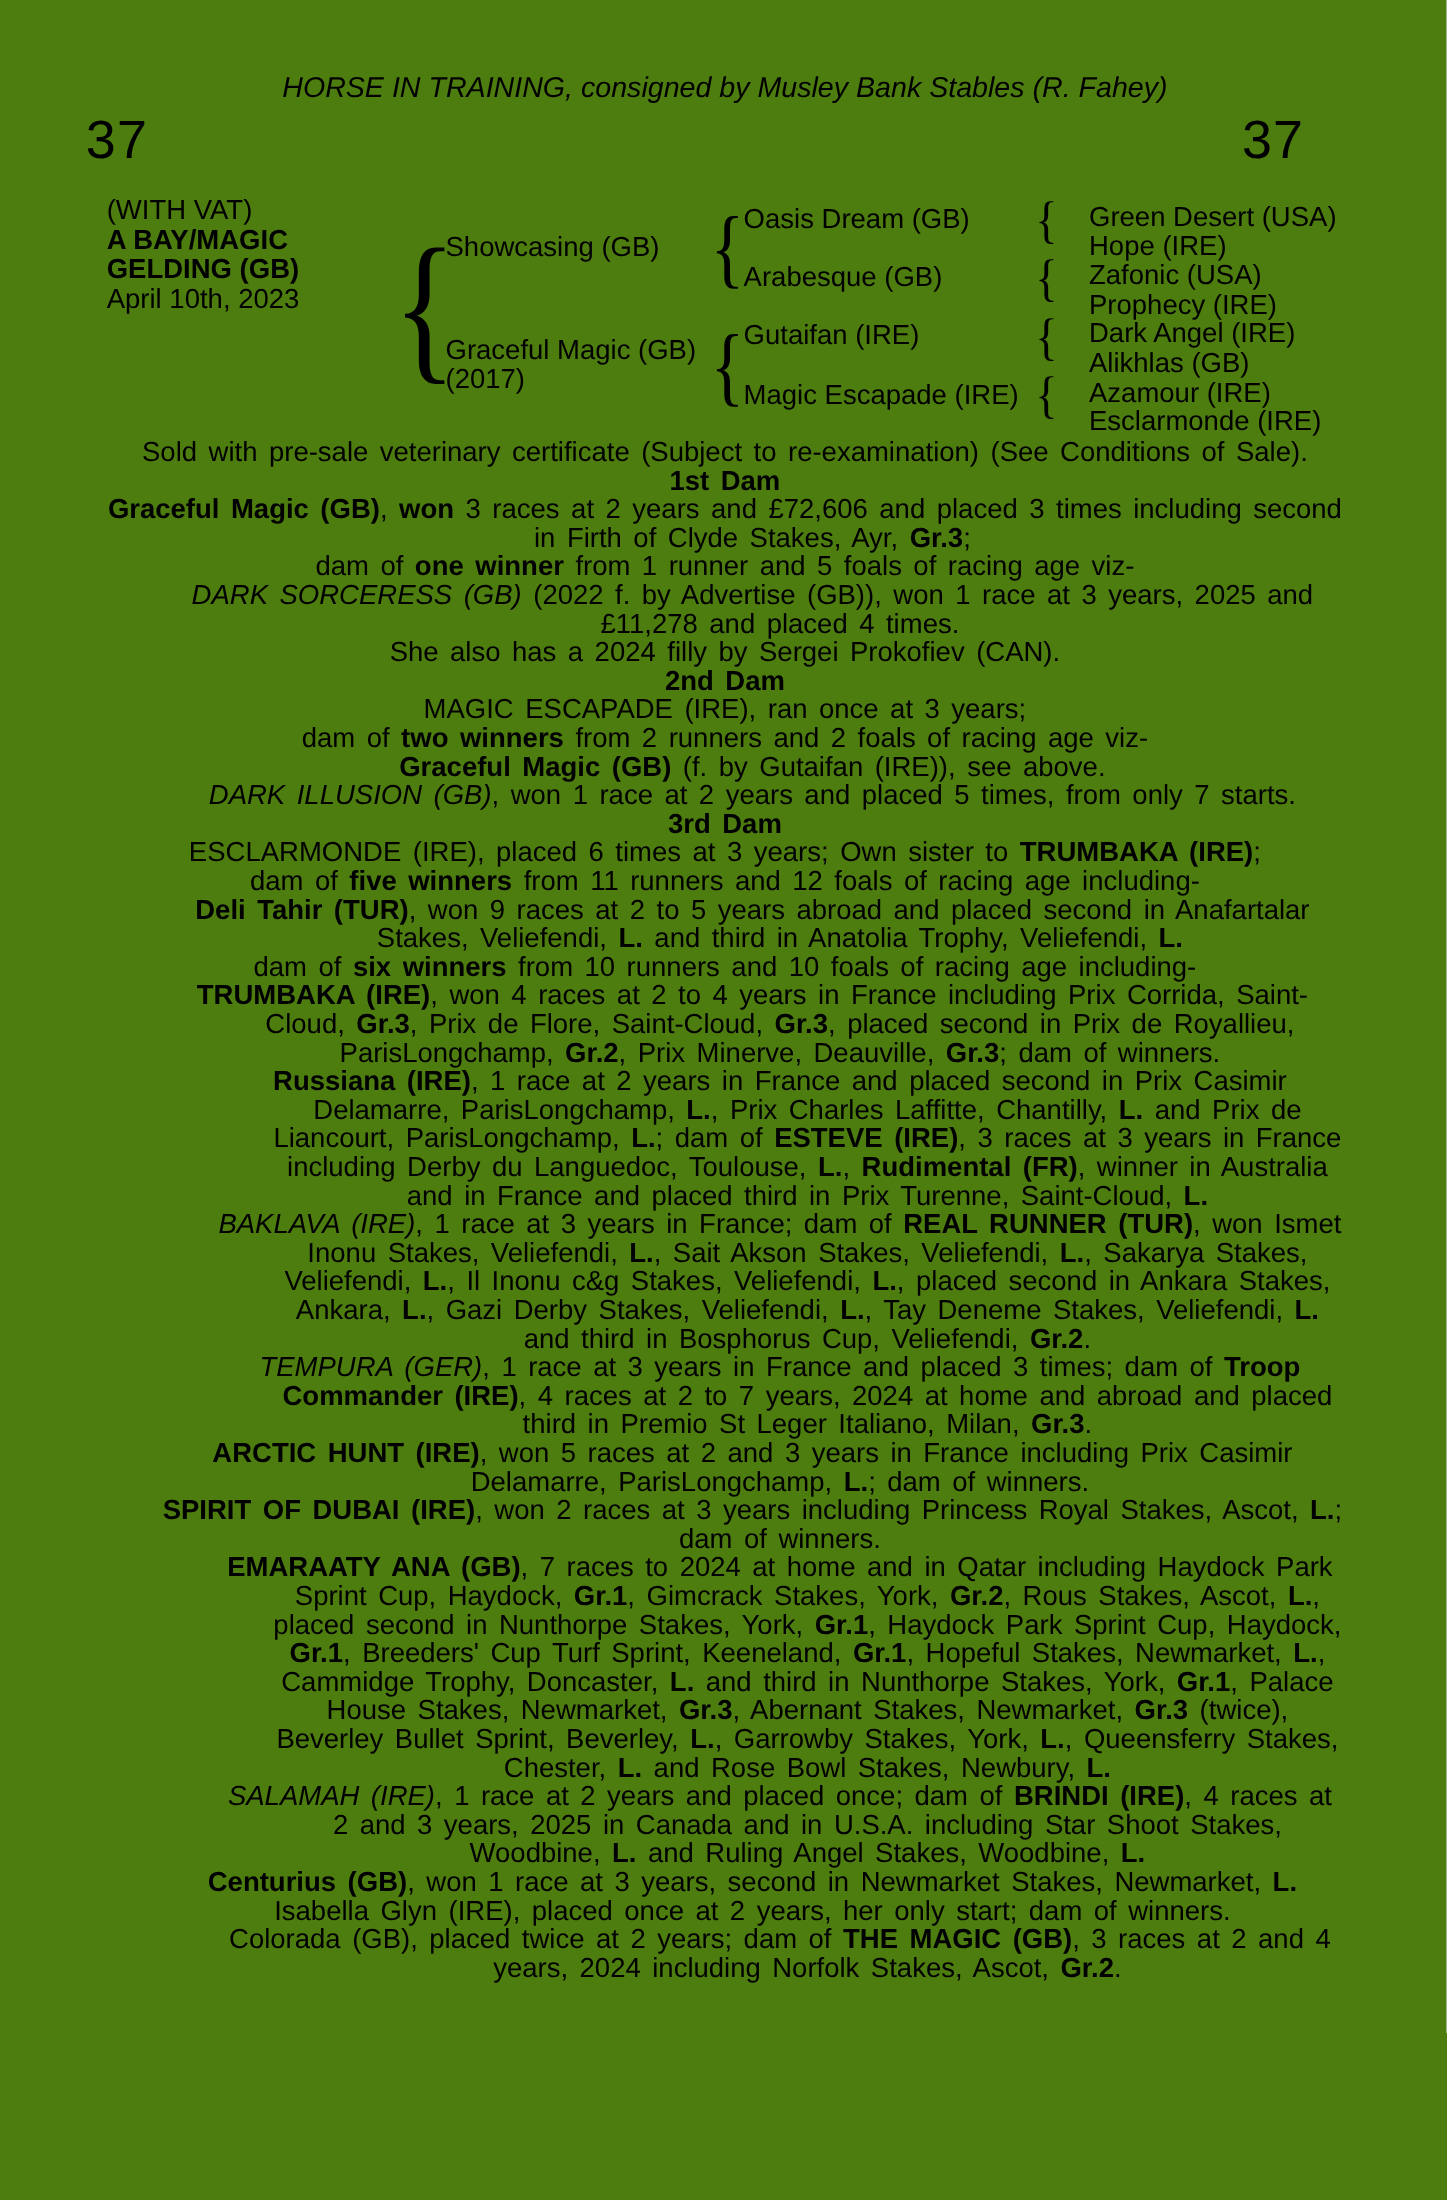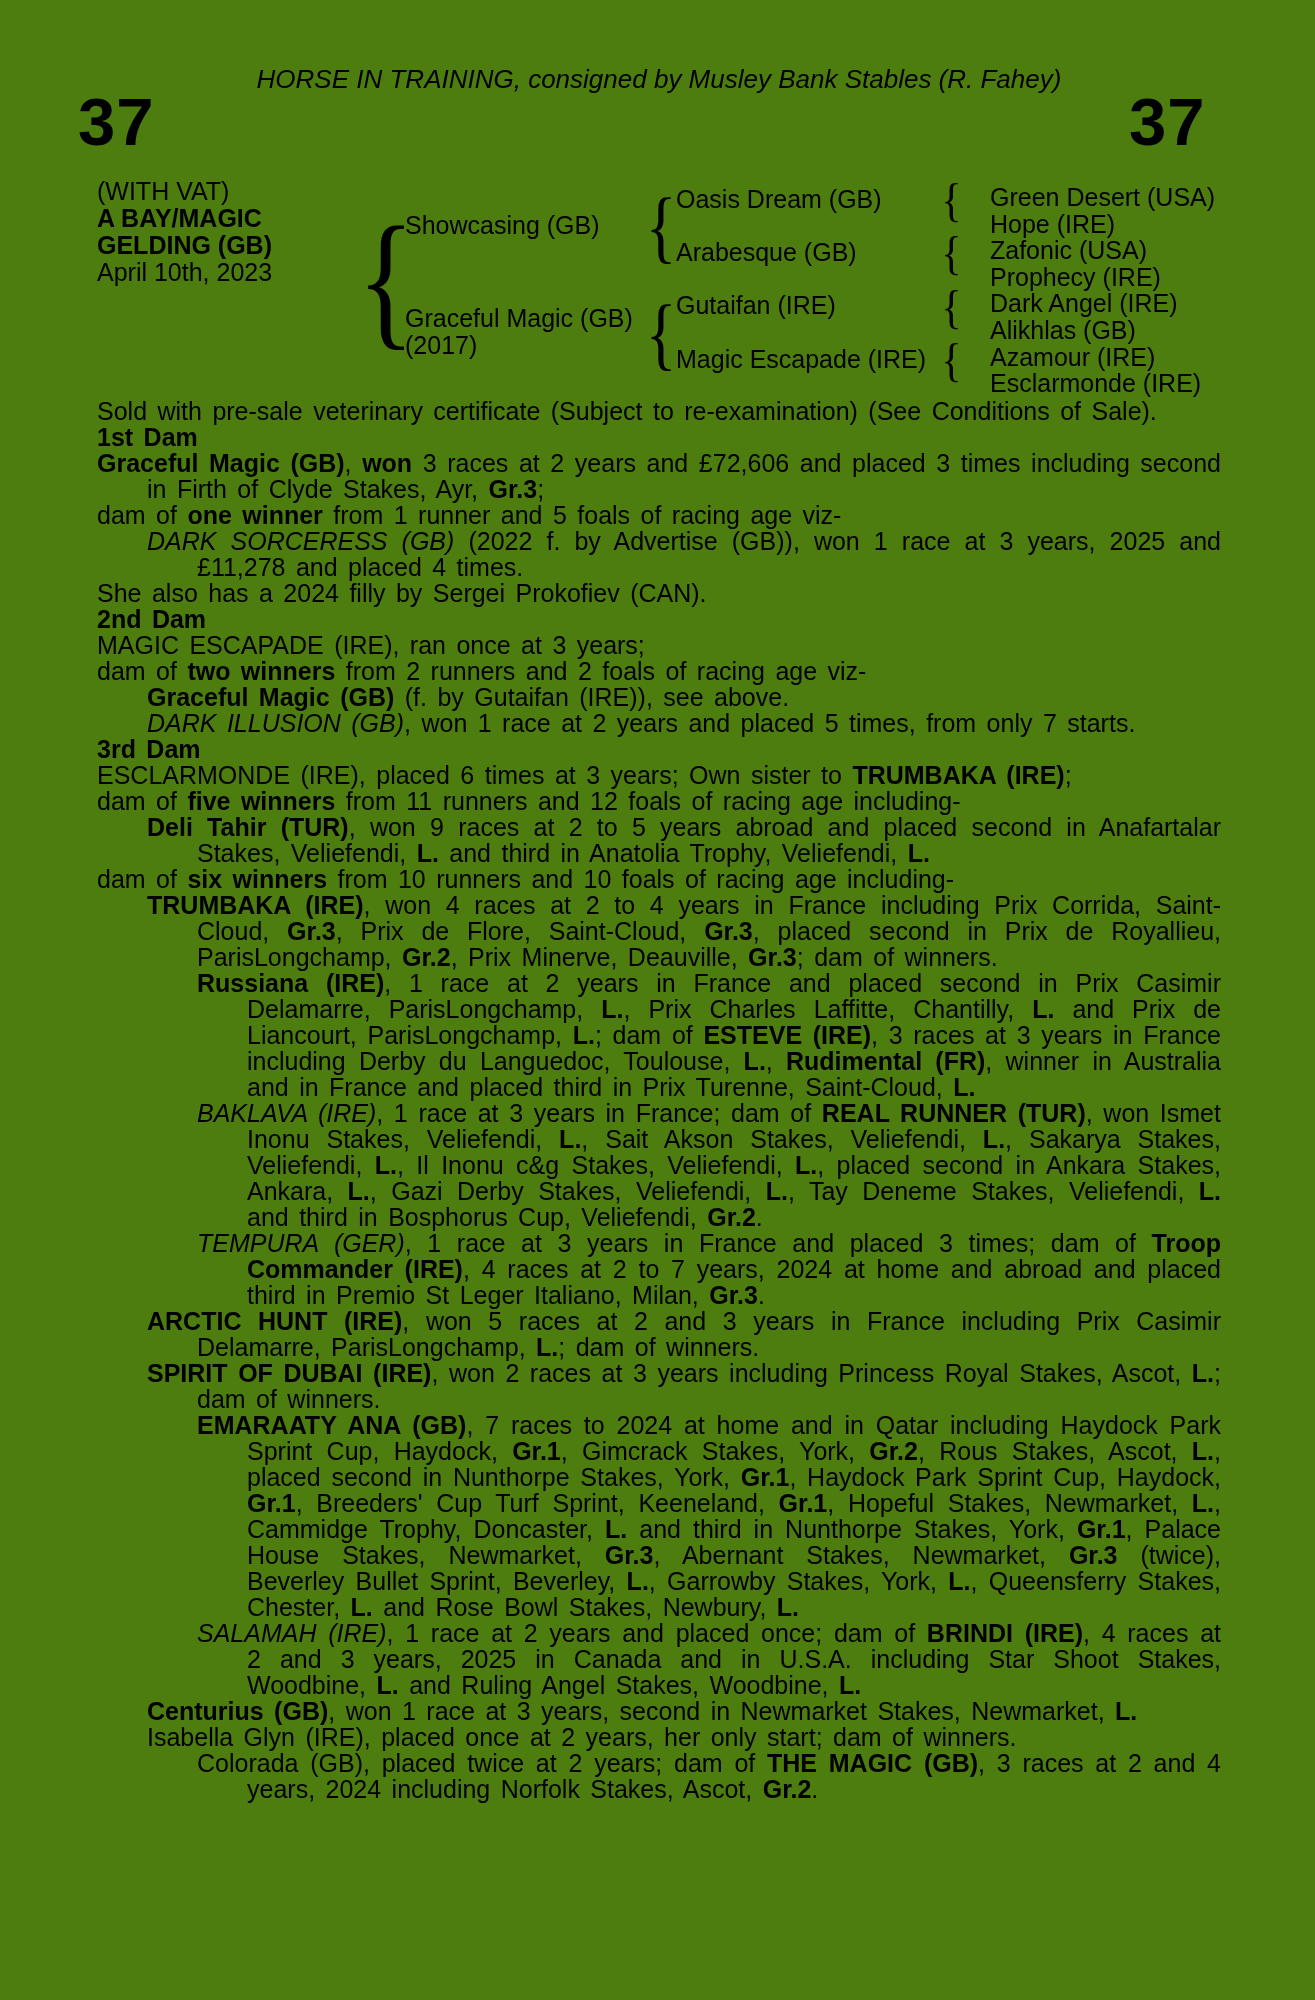--- a/index.html
+++ b/index.html
@@ -5,21 +5,21 @@
   html,body{margin:0;padding:0;background:#e8e8e8;}
   .page{
     position:relative;width:1315px;height:2000px;background:#4d7c0f;
     font-family:"Liberation Sans","DejaVu Sans",sans-serif;
     font-size:25px;color:#000;overflow:hidden;margin:0 auto;
   }
   .header-line{
     position:absolute;left:97px;top:64px;width:1124px;text-align:center;
     font-style:italic;font-size:26px;line-height:30px;
   }
-  .lot{position:absolute;top:88px;font-weight:bold;font-size:67px;line-height:1;letter-spacing:1px;}
+  .lot{position:absolute;top:104px;font-weight:normal;font-size:49px;line-height:1;letter-spacing:1px;}
   .lot-left{left:78px;}
   .lot-right{left:1129px;}
 
   
   .desc{position:absolute;left:97px;top:178px;line-height:27px;}
   .desc .bold{font-weight:bold;}
   .gen1-sire{position:absolute;left:405px;top:212px;line-height:27px;}
   .gen1-dam{position:absolute;left:405px;top:305px;line-height:27px;}
   .gen2{position:absolute;left:676px;line-height:26px;white-space:nowrap;}
   .g2-0{top:186px}.g2-1{top:239px}.g2-2{top:292px}.g2-3{top:346px}
@@ -30,21 +30,21 @@
     font-weight:400;color:#000;
   }
   .brace-big{left:350px;top:201px;font-size:150px;line-height:156px;transform:scaleX(.8);transform-origin:center;}
   .brace-m{font-size:80px;line-height:86px;left:642px;transform:scaleX(.8);transform-origin:center;}
   .bm-0{top:183px}.bm-1{top:290px}
   .brace-s{font-size:47px;line-height:52px;left:940px;transform:scaleX(.9);transform-origin:center;}
   .bs-0{top:174px}.bs-1{top:227px}.bs-2{top:281px}.bs-3{top:334px}
 
   
   .body-text{position:absolute;left:97px;top:398px;width:1124px;line-height:26px;word-spacing:3.5px;}
-  .body-text p{margin:0;}
+  .body-text p{margin:0;text-align:center;}
   .para{text-align:justify;}
   .heading{font-weight:700;}
   .gap{margin-top:26px;}
   .L0{padding-left:50px;text-indent:-50px;}
   .L1{padding-left:100px;text-indent:-50px;}
   .L2{padding-left:150px;text-indent:-50px;}
   .b{font-weight:700;}
   .i{font-style:italic;}
 </style>
 </head>

